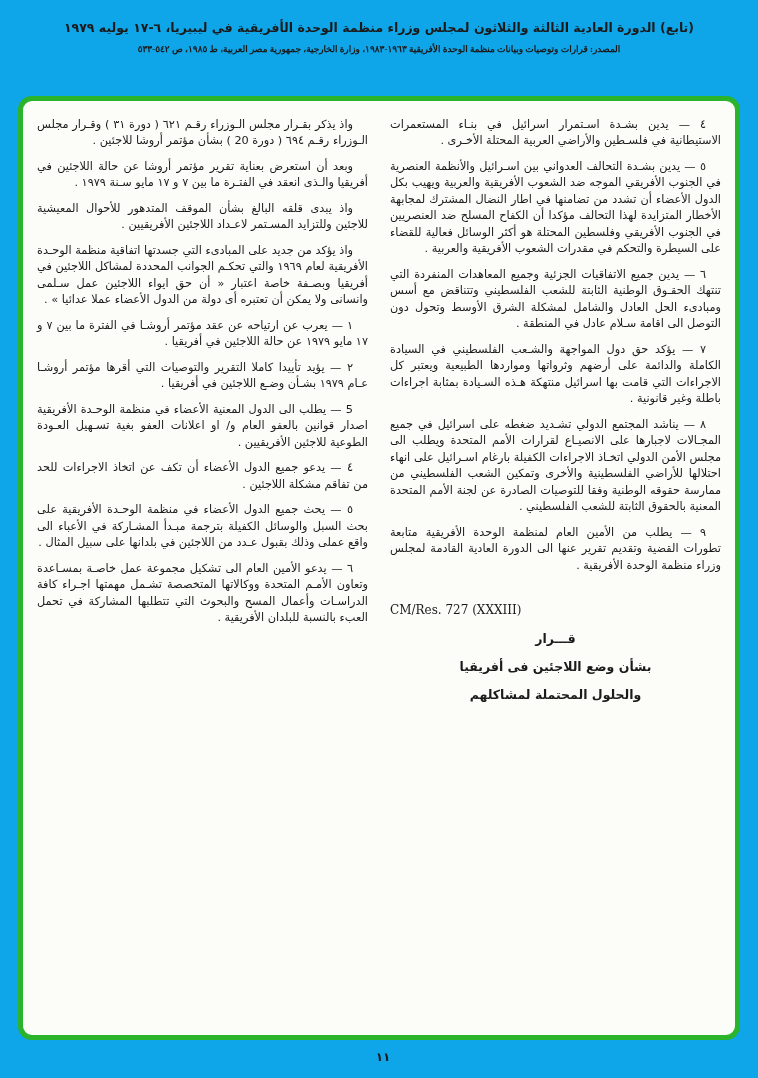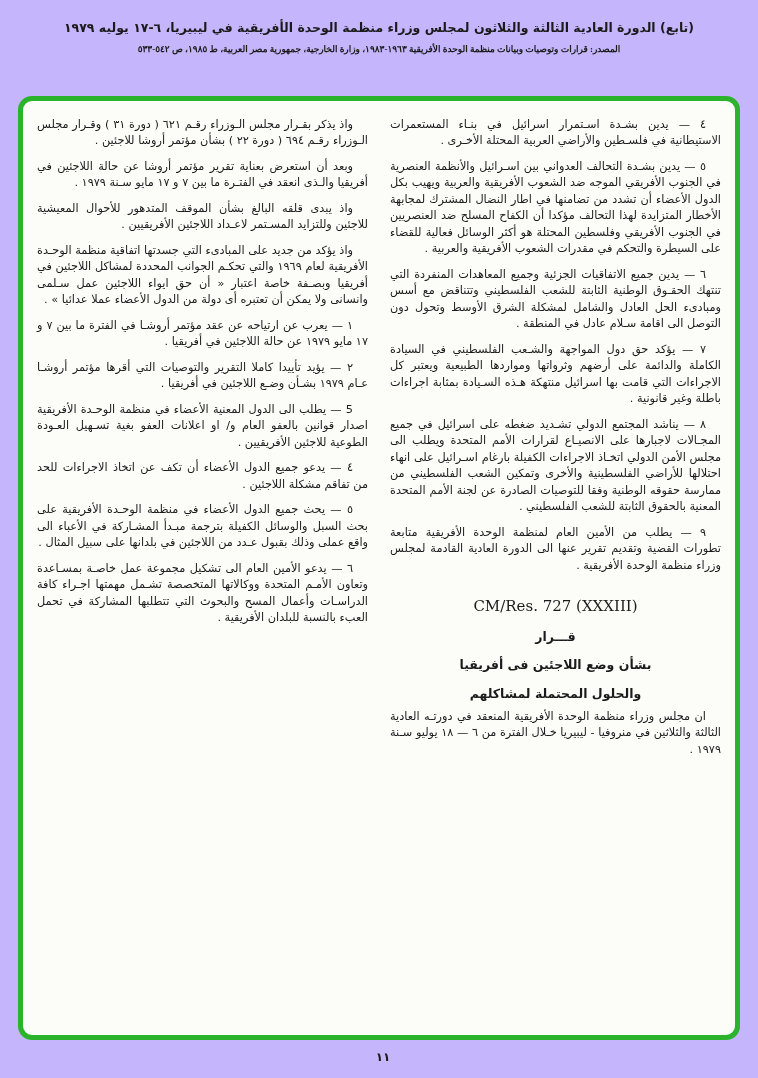--- a/index.html
+++ b/index.html
@@ -1,34 +1,34 @@
 <!DOCTYPE html>
 <html lang="ar"><head>
 <meta charset="utf-8">
 <style>
   html,body{margin:0;padding:0;background:#e9e9e4;}
   .page{
-    width:758px;height:1078px;margin:0 auto;background:#c4b5fd;
+    width:758px;height:1078px;margin:0 auto;background:#0ea5e9;
     position:relative;overflow:hidden;
     font-family:"DejaVu Sans",sans-serif;color:#1b1b1b;
   }
   .doc-header{direction:rtl;text-align:center;padding-top:20px;}
   .doc-header .title-line{font-size:12.5px;font-weight:bold;letter-spacing:.2px;}
   .doc-header .source-line{font-size:9px;font-weight:bold;margin-top:9px;font-family:Liberation Serif, serif;}
   .green-box{
     position:absolute;left:18px;right:18px;top:96px;height:944px;
     border:5px solid #2bb32b;border-radius:14px;background:#fcfcf9;
     box-sizing:border-box;padding:16px 14px 10px 14px;
   }
   .columns{direction:rtl;display:flex;gap:22px;height:100%;box-sizing:border-box;}
   .col{flex:1 1 0;text-align:justify;font-size:11.3px;line-height:1.46;}
   .para{margin:0 0 9px 0;text-indent:15px;}
   .res-code{
-    direction:ltr;text-align:center;font-family:"DejaVu Serif",serif;
-    font-size:15px;margin:22px 0 10px 0;text-indent:0;
+    direction:ltr;text-align:left;font-family:"DejaVu Serif",serif;
+    font-size:12px;margin:28px 0 10px 0;text-indent:0;
   }
   .res-heading{text-align:center;font-weight:bold;font-size:12.5px;margin:10px 0 6px 0;}
   .res-heading.main{letter-spacing:1px;margin-top:4px;}
   .page-number{
     position:absolute;bottom:14px;left:8px;right:0;text-align:center;
     font-size:12px;font-weight:bold;
   }
 </style>
 </head>
 <body>
@@ -49,26 +49,25 @@
             <p class="para">٥ — يدين بشـدة التحالف العدواني بين اسـرائيل والأنظمة العنصرية في الجنوب الأفريقي الموجه ضد الشعوب الأفريقية والعربية ويهيب بكل الدول الأعضاء أن تشدد من تضامنها في اطار النضال المشترك لمجابهة الأخطار المتزايدة لهذا التحالف مؤكدا أن الكفاح المسلح ضد العنصريين في الجنوب الأفريقي وفلسطين المحتلة هو أكثر الوسائل فعالية للقضاء على السيطرة والتحكم في مقدرات الشعوب الأفريقية والعربية .</p>
             <p class="para">٦ — يدين جميع الاتفاقيات الجزئية وجميع المعاهدات المنفردة التي تنتهك الحقـوق الوطنية الثابتة للشعب الفلسطيني وتتناقض مع أسس ومبادىء الحل العادل والشامل لمشكلة الشرق الأوسط وتحول دون التوصل الى اقامة سـلام عادل في المنطقة .</p>
             <p class="para">٧ — يؤكد حق دول المواجهة والشـعب الفلسطيني في السيادة الكاملة والدائمة على أرضهم وثرواتها ومواردها الطبيعية ويعتبر كل الاجراءات التي قامت بها اسرائيل منتهكة هـذه السـيادة بمثابة اجراءات باطلة وغير قانونية .</p>
             <p class="para">٨ — يناشد المجتمع الدولي تشـديد ضغطه على اسرائيل في جميع المجـالات لاجبارها على الانصيـاع لقرارات الأمم المتحدة ويطلب الى مجلس الأمن الدولي اتخـاذ الاجراءات الكفيلة بارغام اسـرائيل على انهاء احتلالها للأراضي الفلسطينية والأخرى وتمكين الشعب الفلسطيني من ممارسة حقوقه الوطنية وفقا للتوصيات الصادرة عن لجنة الأمم المتحدة المعنية بالحقوق الثابتة للشعب الفلسطيني .</p>
             <p class="para">٩ — يطلب من الأمين العام لمنظمة الوحدة الأفريقية متابعة تطورات القضية وتقديم تقرير عنها الى الدورة العادية القادمة لمجلس وزراء منظمة الوحدة الأفريقية .</p>
           </div>
         <div class="res-code">CM/Res. 727 (XXXIII)</div>
         <div class="res-heading main">قـــرار</div>
         <div class="res-heading">بشأن وضع اللاجئين فى أفريقيا</div>
         <div class="res-heading">والحلول المحتملة لمشاكلهم</div>
-        <p class="para">ان مجلس وزراء منظمة الوحدة الأفريقية المنعقد في دورتـه العادية الثالثة والثلاثين في منروفيا - ليبيريا خـلال الفترة من ٦ — ١٨ يوليو سـنة ١٩٧٩ .</p>
       </div>
 
       <div class="col">
         <div>
-            <p class="para">واذ يذكر بقـرار مجلس الـوزراء رقـم ٦٢١ ( دورة ٣١ ) وقـرار مجلس الـوزراء رقـم ٦٩٤ ( دورة ٢٢ ) بشأن مؤتمر أروشا للاجئين .</p>
+            <p class="para">واذ يذكر بقـرار مجلس الـوزراء رقـم ٦٢١ ( دورة ٣١ ) وقـرار مجلس الـوزراء رقـم ٦٩٤ ( دورة 20 ) بشأن مؤتمر أروشا للاجئين .</p>
             <p class="para">وبعد أن استعرض بعناية تقرير مؤتمر أروشا عن حالة اللاجئين في أفريقيا والـذى انعقد في الفتـرة ما بين ٧ و ١٧ مايو سـنة ١٩٧٩ .</p>
             <p class="para">واذ يبدى قلقه البالغ بشأن الموقف المتدهور للأحوال المعيشية للاجئين وللتزايد المسـتمر لاعـداد اللاجئين الأفريقيين .</p>
             <p class="para">واذ يؤكد من جديد على المبادىء التي جسدتها اتفاقية منظمة الوحـدة الأفريقية لعام ١٩٦٩ والتي تحكـم الجوانب المحددة لمشاكل اللاجئين في أفريقيا وبصـفة خاصة اعتبار « أن حق ايواء اللاجئين عمل سـلمى وانسانى ولا يمكن أن تعتبره أى دولة من الدول الأعضاء عملا عدائيا » .</p>
             <p class="para">١ — يعرب عن ارتياحه عن عقد مؤتمر أروشـا في الفترة ما بين ٧ و ١٧ مايو ١٩٧٩ عن حالة اللاجئين في أفريقيا .</p>
             <p class="para">٢ — يؤيد تأييدا كاملا التقرير والتوصيات التي أقرها مؤتمر أروشـا عـام ١٩٧٩ بشـأن وضـع اللاجئين في أفريقيا .</p>
             <p class="para">5 — يطلب الى الدول المعنية الأعضاء في منظمة الوحـدة الأفريقية اصدار قوانين بالعفو العام و/ او اعلانات العفو بغية تسـهيل العـودة الطوعية للاجئين الأفريقيين .</p>
             <p class="para">٤ — يدعو جميع الدول الأعضاء أن تكف عن اتخاذ الاجراءات للحد من تفاقم مشكلة اللاجئين .</p>
             <p class="para">٥ — يحث جميع الدول الأعضاء في منظمة الوحـدة الأفريقية على بحث السبل والوسائل الكفيلة بترجمة مبـدأ المشـاركة في الأعباء الى واقع عملى وذلك بقبول عـدد من اللاجئين في بلدانها على سبيل المثال .</p>
             <p class="para">٦ — يدعو الأمين العام الى تشكيل مجموعة عمل خاصـة بمسـاعدة وتعاون الأمـم المتحدة ووكالاتها المتخصصة تشـمل مهمتها اجـراء كافة الدراسـات وأعمال المسح والبحوث التي تتطلبها المشاركة في تحمل العبء بالنسبة للبلدان الأفريقية .</p>
           </div>

